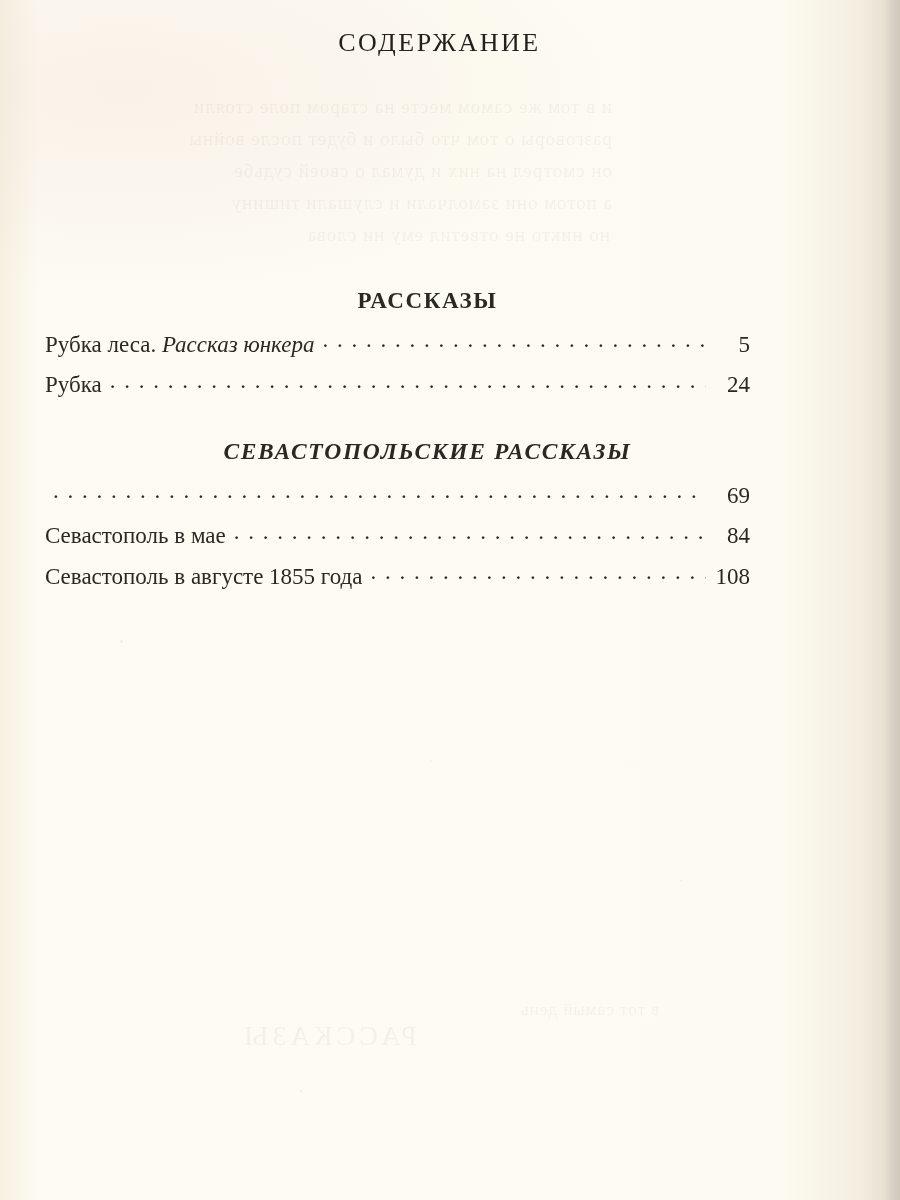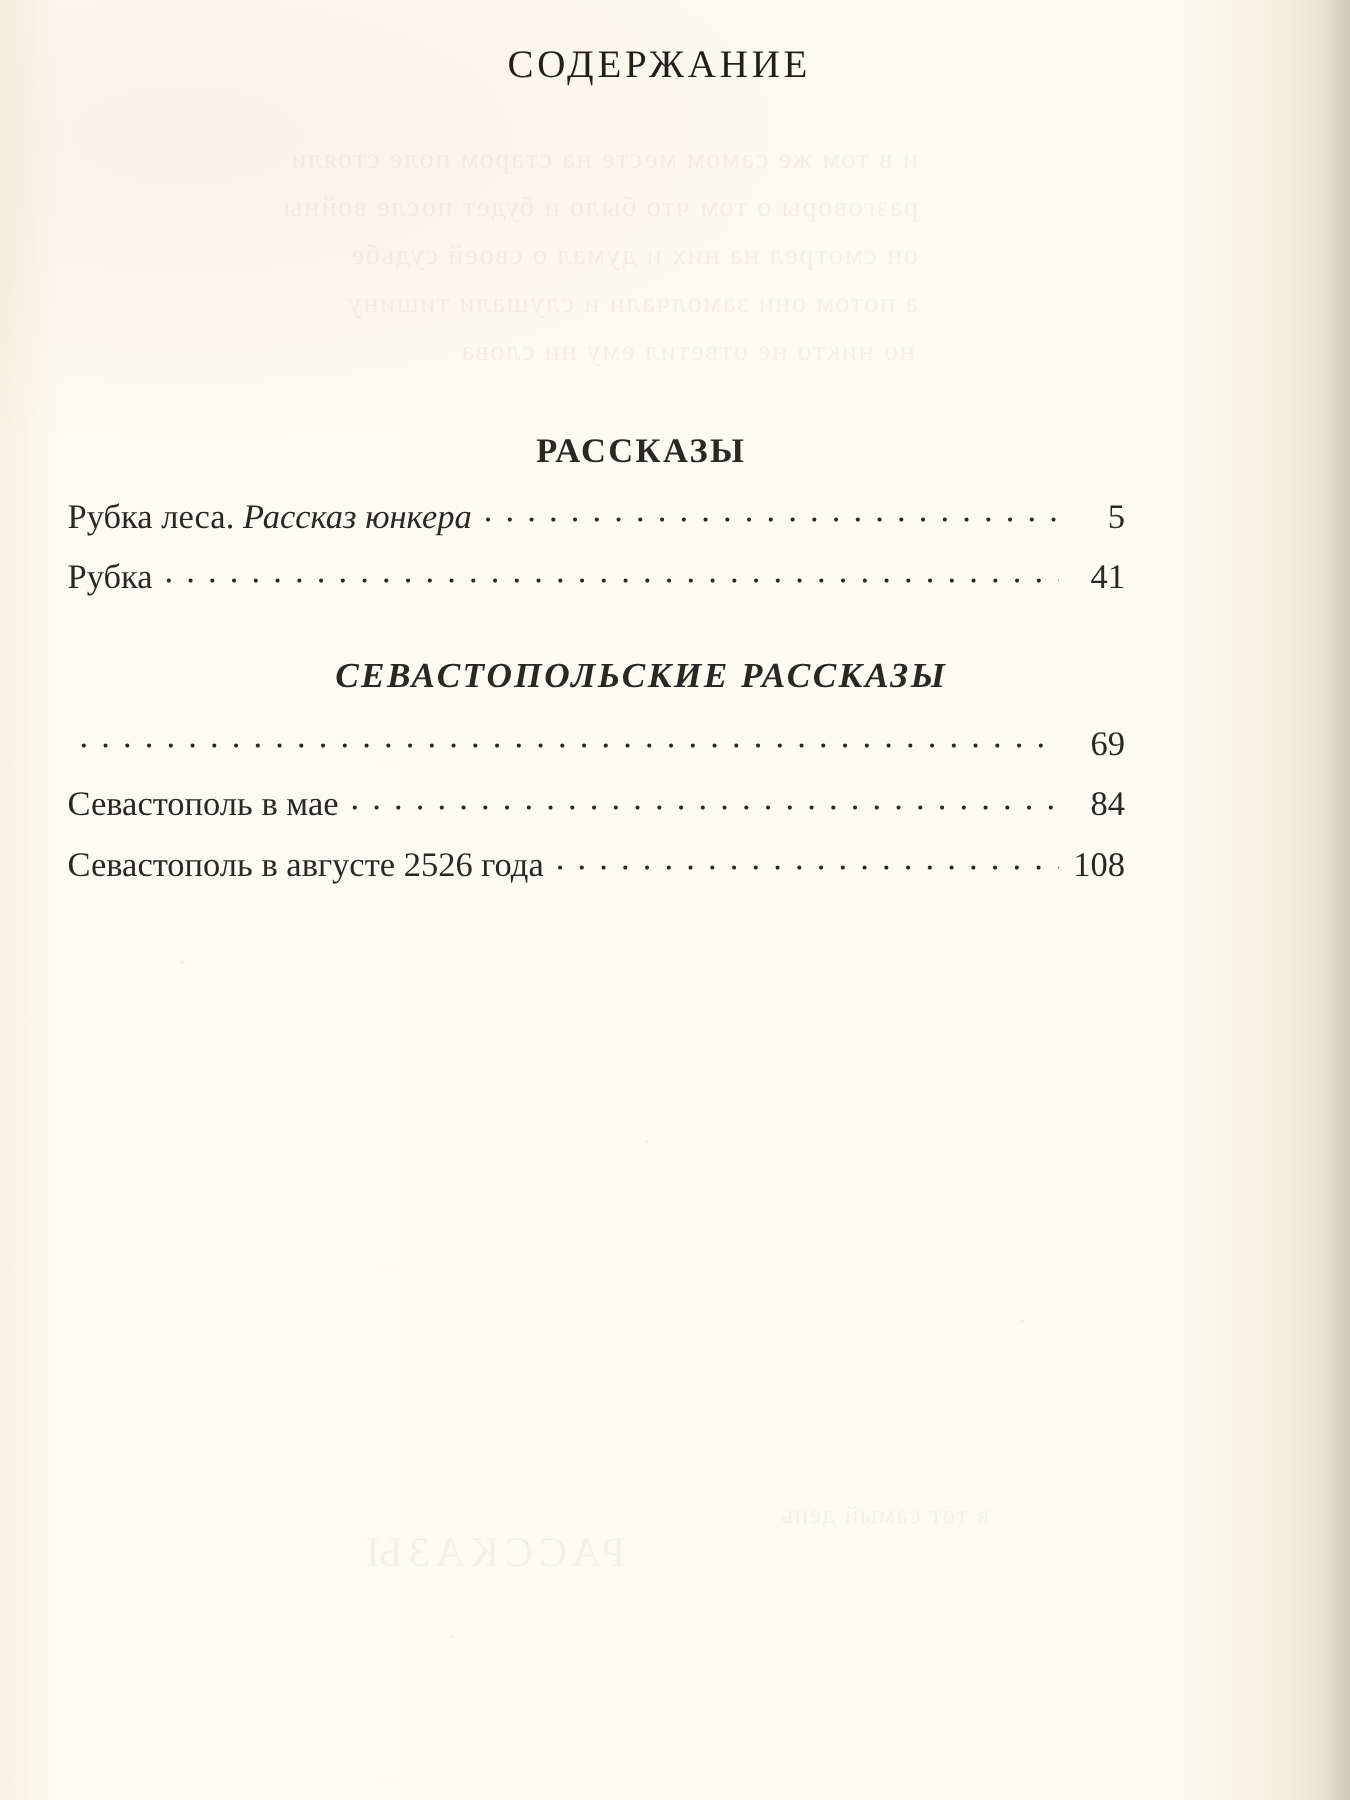--- a/index.html
+++ b/index.html
@@ -161,36 +161,36 @@
 
     <div class="entry">
       <span class="label"><span>Рубка леса. </span><span class="italic">Рассказ юнкера</span></span>
       <span class="leader"></span>
       <span class="page-num">5</span>
     </div>
 
     <div class="entry">
       <span class="label"><span>Рубка</span></span>
       <span class="leader"></span>
-      <span class="page-num">41</span>
+      <span class="page-num">24</span>
     </div>
 
     <div class="section-heading second">СЕВАСТОПОЛЬСКИЕ РАССКАЗЫ</div>
 
     <div class="entry">
       <span class="leader"></span>
       <span class="page-num">69</span>
     </div>
 
     <div class="entry">
       <span class="label"><span>Севастополь в мае</span></span>
       <span class="leader"></span>
       <span class="page-num">84</span>
     </div>
 
     <div class="entry">
-      <span class="label"><span>Севастополь в августе 2526 года</span></span>
+      <span class="label"><span>Севастополь в августе 1855 года</span></span>
       <span class="leader"></span>
       <span class="page-num">108</span>
     </div>
 
   </div>
 </div>
 
 </body></html>

